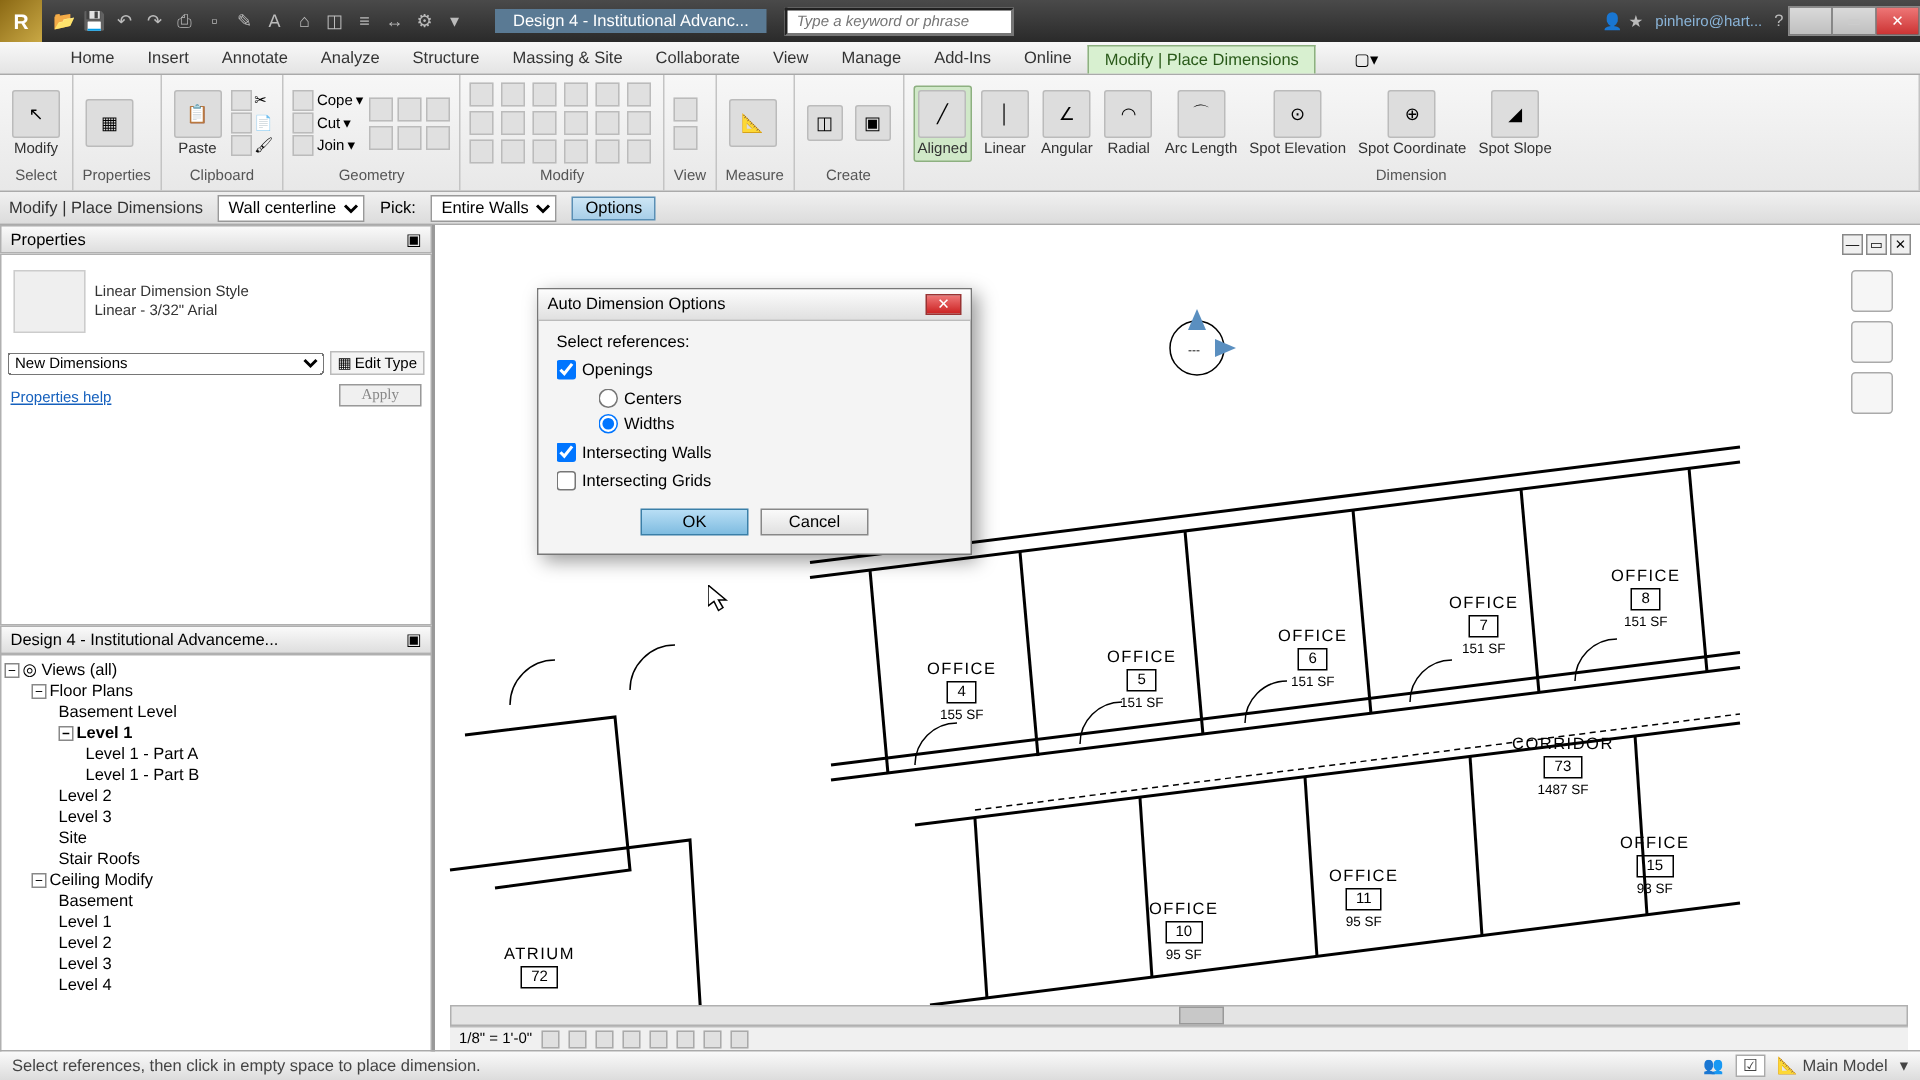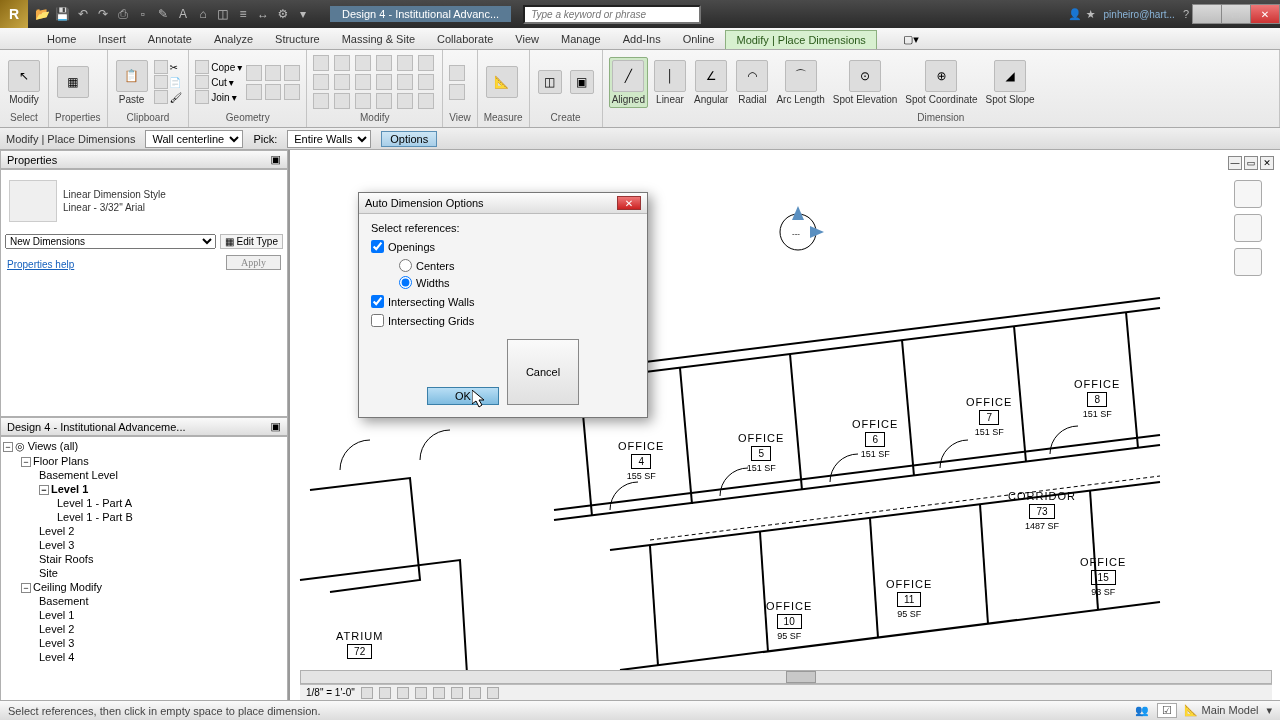--- a/index.html
+++ b/index.html
@@ -3,21 +3,21 @@
 <meta charset="utf-8">
 <style>
 * { box-sizing: border-box; margin: 0; padding: 0; font-family: 'Segoe UI', Tahoma, sans-serif; }
 body { background: #f0f0f0; width: 1280px; height: 720px; overflow: hidden; position: relative; font-size: 11px; }
 
 .titlebar { height: 28px; background: linear-gradient(#4a4a4a, #2a2a2a); display: flex; align-items: center; color: #ccc; position: relative; }
 .titlebar .app-icon { width: 28px; height: 28px; background: linear-gradient(135deg, #8b6914, #c9a845); display: flex; align-items: center; justify-content: center; color: #fff; font-weight: bold; font-size: 14px; }
 .titlebar .qat { display: flex; align-items: center; gap: 2px; padding: 0 6px; }
 .titlebar .qat span { width: 18px; height: 18px; display: flex; align-items: center; justify-content: center; color: #bbb; cursor: pointer; font-size: 12px; }
 .titlebar .doc-title { background: #5a7a94; color: #fff; padding: 2px 12px; font-size: 11px; margin-left: 12px; }
-.titlebar .search { margin-left: 12px; background: #fff; padding: 2px 6px; font-style: italic; color: #888; width: 178px; font-size: 10px; }
+.titlebar .search { margin-left: 12px; background: #fff; padding: 2px 6px; font-style: italic; color: #888; width: 153px; font-size: 10px; }
 .titlebar .right { position: absolute; right: 0; display: flex; align-items: center; gap: 4px; }
 .titlebar .user { color: #8ab4d8; font-size: 10px; padding: 0 4px; }
 .titlebar .winbtns { display: flex; }
 .titlebar .winbtns div { width: 30px; height: 20px; display: flex; align-items: center; justify-content: center; background: linear-gradient(#dadada,#bfbfbf); border: 1px solid #888; margin-left: -1px; font-size: 10px; cursor: pointer; }
 .titlebar .winbtns .close { background: linear-gradient(#e77,#c33); color: #fff; }
 
 .tabs { height: 22px; background: linear-gradient(#f8f8f8,#e4e4e4); display: flex; align-items: flex-end; padding-left: 36px; border-bottom: 1px solid #aaa; }
 .tabs .tab { padding: 3px 10px; font-size: 11px; color: #333; cursor: pointer; border: 1px solid transparent; }
 .tabs .tab.active { background: #d8f0d0; border: 1px solid #8db080; border-bottom: none; color: #2a5a1a; }
 
@@ -77,21 +77,21 @@
 .room-lbl .ra { font-size:9px; }
 
 .dialog { position:absolute; left:358px; top:192px; width:290px; background:#f4f4f4; border:1px solid #777; box-shadow: 4px 4px 12px rgba(0,0,0,0.4); }
 .dialog .dlg-title { background: linear-gradient(#fdfdfd,#e0e0e0); padding:3px 6px; font-size:11px; display:flex; justify-content:space-between; align-items:center; border-bottom:1px solid #bbb;}
 .dialog .dlg-close { background: linear-gradient(#e77,#c22); color:#fff; width:24px; height:14px; display:flex; align-items:center; justify-content:center; font-size:10px; cursor:pointer; border:1px solid #933; }
 .dialog .dlg-body { padding:8px 12px 12px 12px; font-size:11px; }
 .dialog .chk { display:flex; align-items:flex-end; gap:4px; margin:6px 0; }
 .dialog .radio { display:flex; align-items:center; gap:4px; margin:4px 0 4px 28px; }
 .dialog .dlg-btns { display:flex; justify-content:center; gap:8px; margin-top:12px; }
 .dialog .dlg-btns button { width:72px; padding:2px 0; font-size:11px; border:1px solid #888; cursor:pointer; }
-.dialog .dlg-btns .ok { background: linear-gradient(#b8def5,#7fbce0); border-color:#3a7fa8;margin-top:48px; }
+.dialog .dlg-btns .ok { background: linear-gradient(#b8def5,#7fbce0); border-color:#3a7fa8; }
 .dialog .dlg-btns .cancel { background: linear-gradient(#fafafa,#e0e0e0); }
 
 .view-bar { position:absolute; bottom:20px; left:300px; right:8px; height:16px; background:#f0f0f0; border-top:1px solid #bbb; display:flex; align-items:center; gap:6px; padding:0 6px; font-size:10px; }
 .view-bar .vi { width:12px; height:12px; background:#e0e0e0; border:1px solid #aaa; }
 
 .status { height:20px; background: linear-gradient(#fafafa,#dcdcdc); border-top:1px solid #aaa; display:flex; align-items:center; padding:0 8px; font-size:11px; color:#444; position:absolute; bottom:0; left:0; right:0; justify-content:space-between; }
 .status .sr { display:flex; align-items:center; gap:8px; }
 .scroll-h { position:absolute; bottom:36px; left:300px; right:8px; height:14px; background:#e4e4e4; border:1px solid #b0b0b0; }
 .scroll-h .thumb { position:absolute; left:50%; width:30px; height:12px; background:#c8c8c8; border:1px solid #999; }
 
@@ -329,22 +329,22 @@
     <div class="browser">
       <div class="tree">
         <div class="node"><span class="tog">−</span>◎ <span>Views (all)</span></div>
         <div class="node ind1"><span class="tog">−</span><span>Floor Plans</span></div>
         <div class="node ind2">Basement Level</div>
         <div class="node ind2 sel"><span class="tog">−</span><span>Level 1</span></div>
         <div class="node ind3">Level 1 - Part A</div>
         <div class="node ind3">Level 1 - Part B</div>
         <div class="node ind2">Level 2</div>
         <div class="node ind2">Level 3</div>
+        <div class="node ind2">Site</div>
         <div class="node ind2">Stair Roofs</div>
-        <div class="node ind2">Site</div>
         <div class="node ind1"><span class="tog">−</span><span>Ceiling Modify</span></div>
         <div class="node ind2">Basement</div>
         <div class="node ind2">Level 1</div>
         <div class="node ind2">Level 2</div>
         <div class="node ind2">Level 3</div>
         <div class="node ind2">Level 4</div>
       </div>
     </div>
   </div>
 

